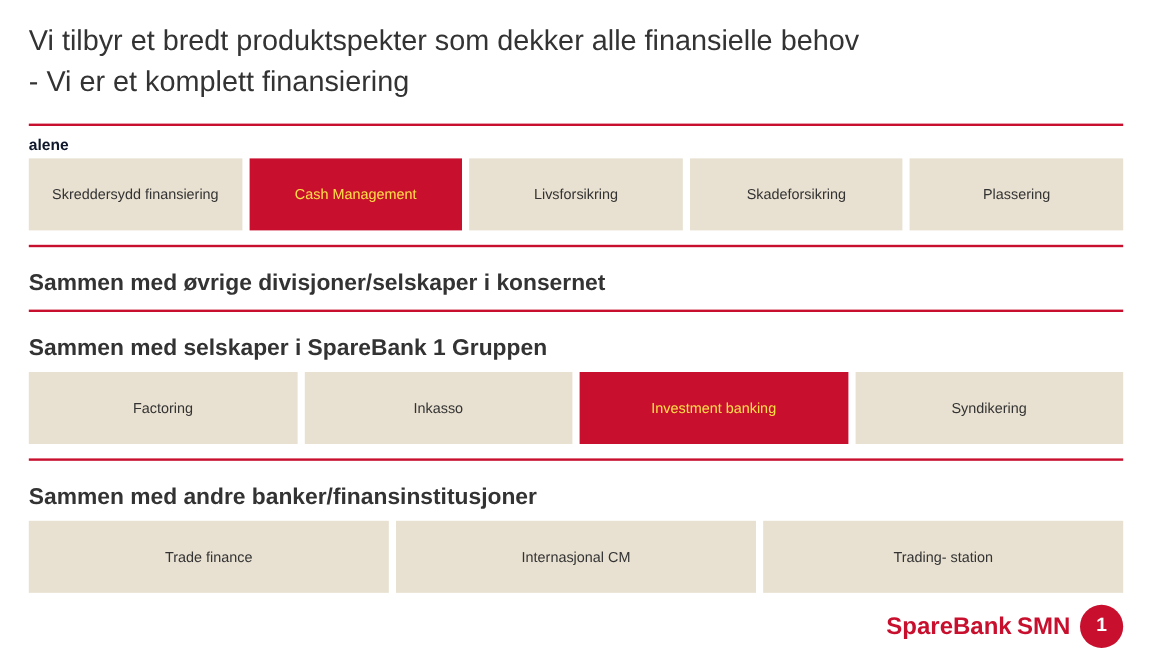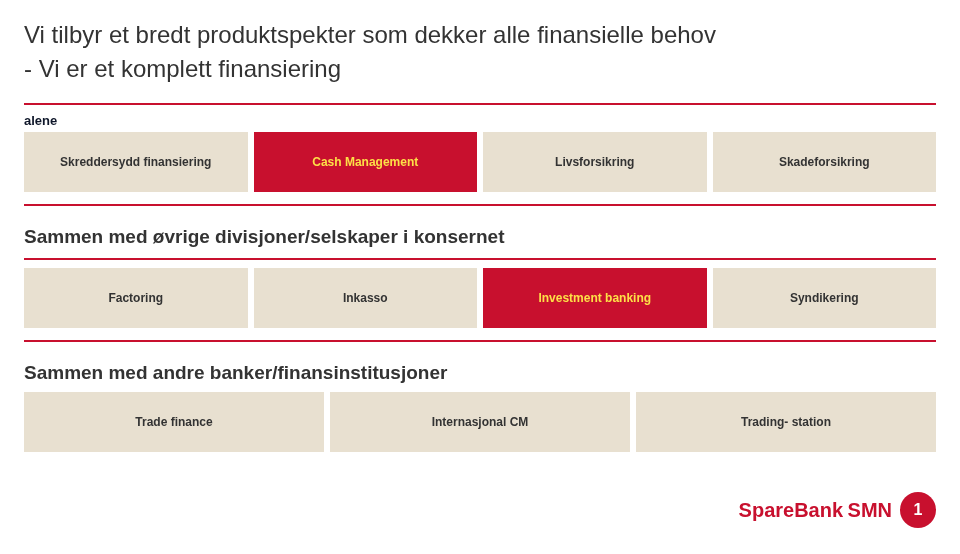--- a/index.html
+++ b/index.html
@@ -39,21 +39,21 @@
       margin-bottom: 12px;
     }
 
     .card {
       background: #e8e0d0;
       border: none;
       padding: 12px 8px;
       text-align: center;
       font-size: 12px;
       color: #333;
-      font-weight: bold;
+      font-weight: normal;
       line-height: 1.4;
       min-height: 60px;
       display: flex;
       align-items: center;
       justify-content: center;
       flex: 1;
     }
 
     .card.highlight {
       background: #c8102e;
@@ -104,32 +104,34 @@
 <div class="divider"></div>
 
 <div class="section-block">
   <div class="alone-label">alene</div>
   <div class="cards-row">
 
   <div class="card">Skreddersydd finansiering</div>
       <div class="card highlight">Cash Management</div>
       <div class="card">Livsforsikring</div>
       <div class="card">Skadeforsikring</div>
+      <div class="card">Plassering</div>
     </div>
 </div>
 
 <div class="divider"></div>
 
 <div class="section-block">
   <div class="section-header">Sammen med øvrige divisjoner/selskaper i konsernet</div>
 </div>
 
 <div class="divider"></div>
 
 <div class="section-block">
+  <div class="section-header">Sammen med selskaper i SpareBank 1 Gruppen</div>
   <div class="cards-row">
   <div class="card">Factoring</div>
       <div class="card">Inkasso</div>
       <div class="card highlight">Investment banking</div>
       <div class="card">Syndikering</div>
     </div>
 </div>
 
 <div class="divider"></div>
 

